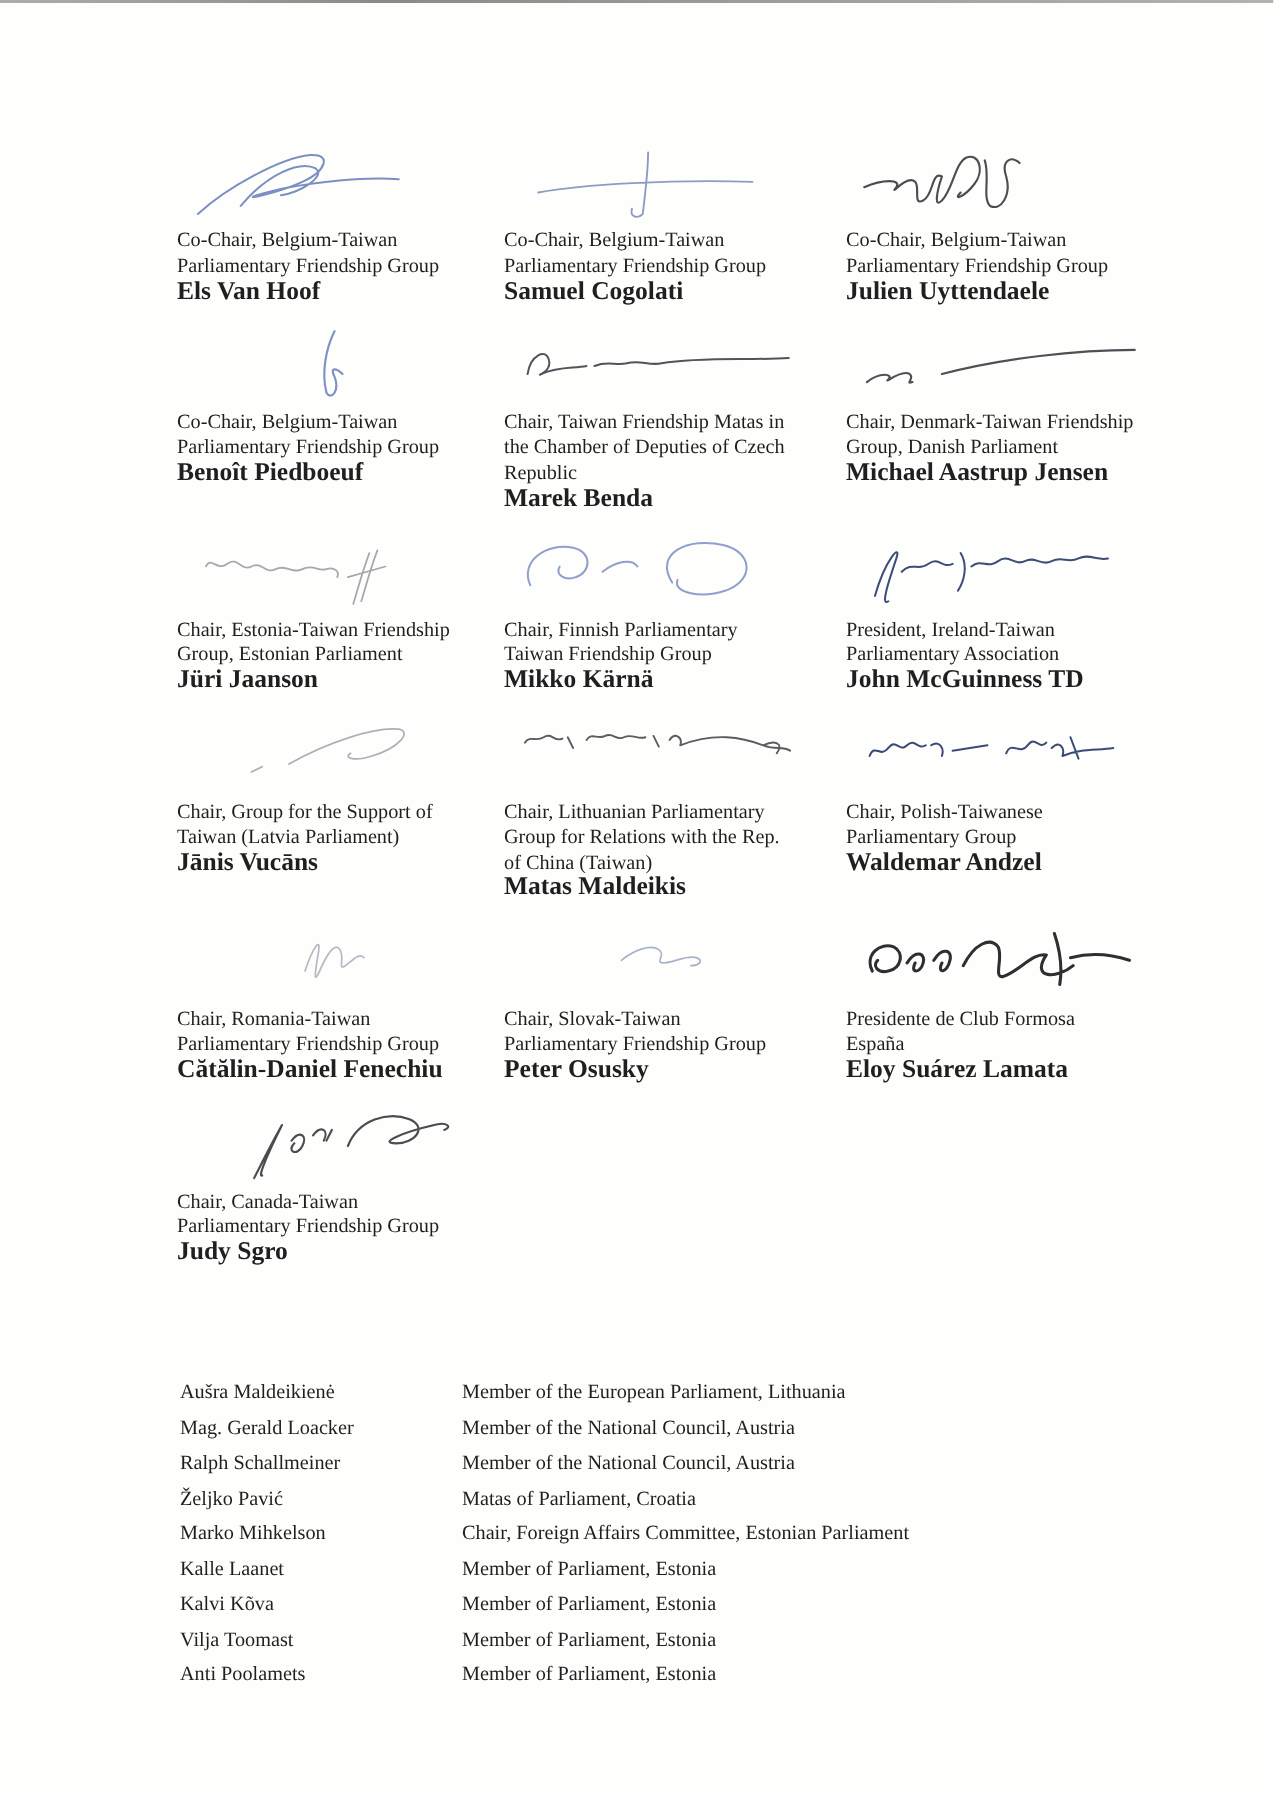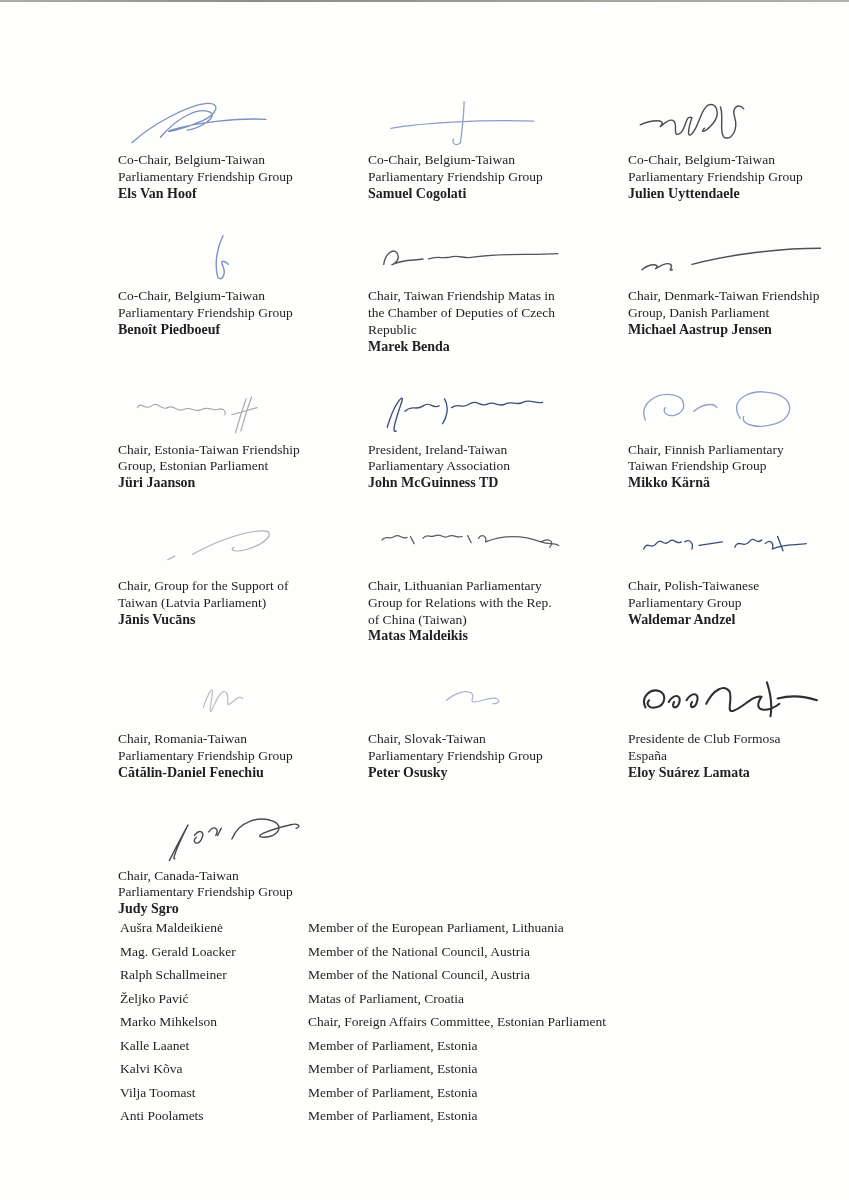--- a/index.html
+++ b/index.html
@@ -28,21 +28,20 @@
   }
   .sig-grid {
     position: absolute;
     top: 98px;
     left: 118px;
     width: 680px;
     display: grid;
     grid-template-columns: 218px 228px 226px;
     grid-row-gap: 17px;
     grid-column-gap: 0;
-    gap: 32px;
   }
   .sig-block {
     display: flex;
     flex-direction: column;
     padding-right: 14px;
   }
   .sig-image {
     height: 50px;
     margin-bottom: 4px;
     overflow: visible;
@@ -50,21 +49,21 @@
   .sig-image svg {
     overflow: visible;
     display: block;
   }
   .sig-title .title-line {
     font-size: 13.5px;
     line-height: 16.8px;
     white-space: nowrap;
   }
   .sig-name {
-    font-size: 14px;
+    font-size: 17px;
     line-height: 16.8px;
     font-weight: bold;
     white-space: nowrap;
   }
   .members-list {
     position: absolute;
     top: 919px;
     left: 120px;
     width: 620px;
     display: grid;
@@ -170,41 +169,41 @@
     <div class="sig-title">
           <div class="title-line">Chair, Estonia-Taiwan Friendship</div>
           <div class="title-line">Group, Estonian Parliament</div>
         </div>
     <div class="sig-name">Jüri Jaanson</div>
   </div>
 
   <div class="sig-block">
     <div class="sig-image">
       <svg width="210" height="50" viewBox="0 0 220 56" fill="none" xmlns="http://www.w3.org/2000/svg">
+        <path d="M12,36 C4,18 24,4 44,8 C58,11 58,26 46,30 C38,33 30,28 34,22 M66,26 C76,18 88,16 92,22 M118,34 C104,12 130,0 156,6 C178,11 180,32 158,40 C140,46 118,42 122,32" stroke="#8fa0cc" stroke-width="1.5" stroke-linecap="round" stroke-linejoin="round" fill="none"></path>
+      </svg>
+    </div>
+    <div class="sig-title">
+          <div class="title-line">Chair, Finnish Parliamentary</div>
+          <div class="title-line">Taiwan Friendship Group</div>
+        </div>
+    <div class="sig-name">Mikko Kärnä</div>
+  </div>
+
+  <div class="sig-block">
+    <div class="sig-image">
+      <svg width="210" height="50" viewBox="0 0 220 56" fill="none" xmlns="http://www.w3.org/2000/svg">
         <path d="M14,44 C22,16 34,4 30,16 C24,34 18,52 24,48 M34,26 C42,18 46,26 54,20 C62,14 64,24 72,20 M78,12 C84,22 80,34 76,40 M86,22 C94,16 98,24 106,18 C114,12 118,22 126,18 C134,14 138,22 146,18 C154,14 158,20 166,16 C174,12 180,18 188,16" stroke="#3c4d7a" stroke-width="1.5" stroke-linecap="round" stroke-linejoin="round" fill="none"></path>
       </svg>
     </div>
     <div class="sig-title">
           <div class="title-line">President, Ireland-Taiwan</div>
           <div class="title-line">Parliamentary Association</div>
         </div>
     <div class="sig-name">John McGuinness TD</div>
-  </div>
-
-  <div class="sig-block">
-    <div class="sig-image">
-      <svg width="210" height="50" viewBox="0 0 220 56" fill="none" xmlns="http://www.w3.org/2000/svg">
-        <path d="M12,36 C4,18 24,4 44,8 C58,11 58,26 46,30 C38,33 30,28 34,22 M66,26 C76,18 88,16 92,22 M118,34 C104,12 130,0 156,6 C178,11 180,32 158,40 C140,46 118,42 122,32" stroke="#8fa0cc" stroke-width="1.5" stroke-linecap="round" stroke-linejoin="round" fill="none"></path>
-      </svg>
-    </div>
-    <div class="sig-title">
-          <div class="title-line">Chair, Finnish Parliamentary</div>
-          <div class="title-line">Taiwan Friendship Group</div>
-        </div>
-    <div class="sig-name">Mikko Kärnä</div>
   </div>
 
   <div class="sig-block">
     <div class="sig-image">
       <svg width="210" height="50" viewBox="0 0 220 56" fill="none" xmlns="http://www.w3.org/2000/svg">
         <path d="M48,40 L56,36 M76,34 C104,18 140,6 158,8 C168,10 158,22 138,28 C126,32 116,30 122,26" stroke="#aeb0b8" stroke-width="1.3" stroke-linecap="round" stroke-linejoin="round" fill="none"></path>
       </svg>
     </div>
     <div class="sig-title">
           <div class="title-line">Chair, Group for the Support of</div>

